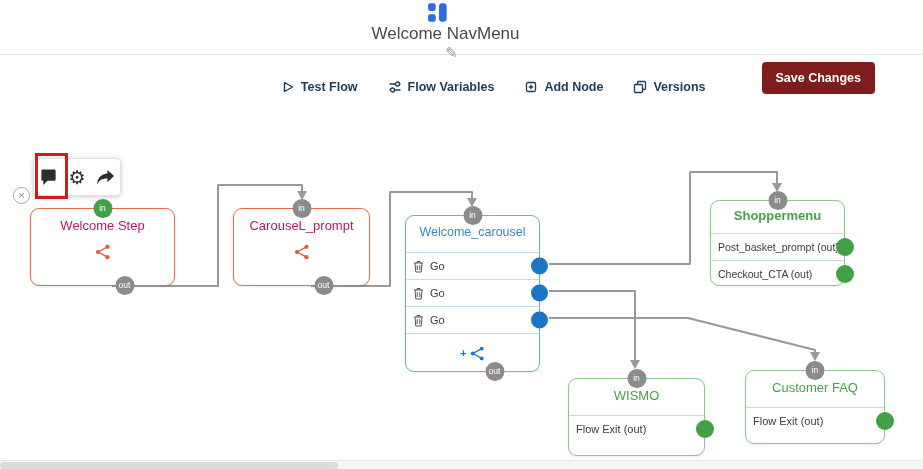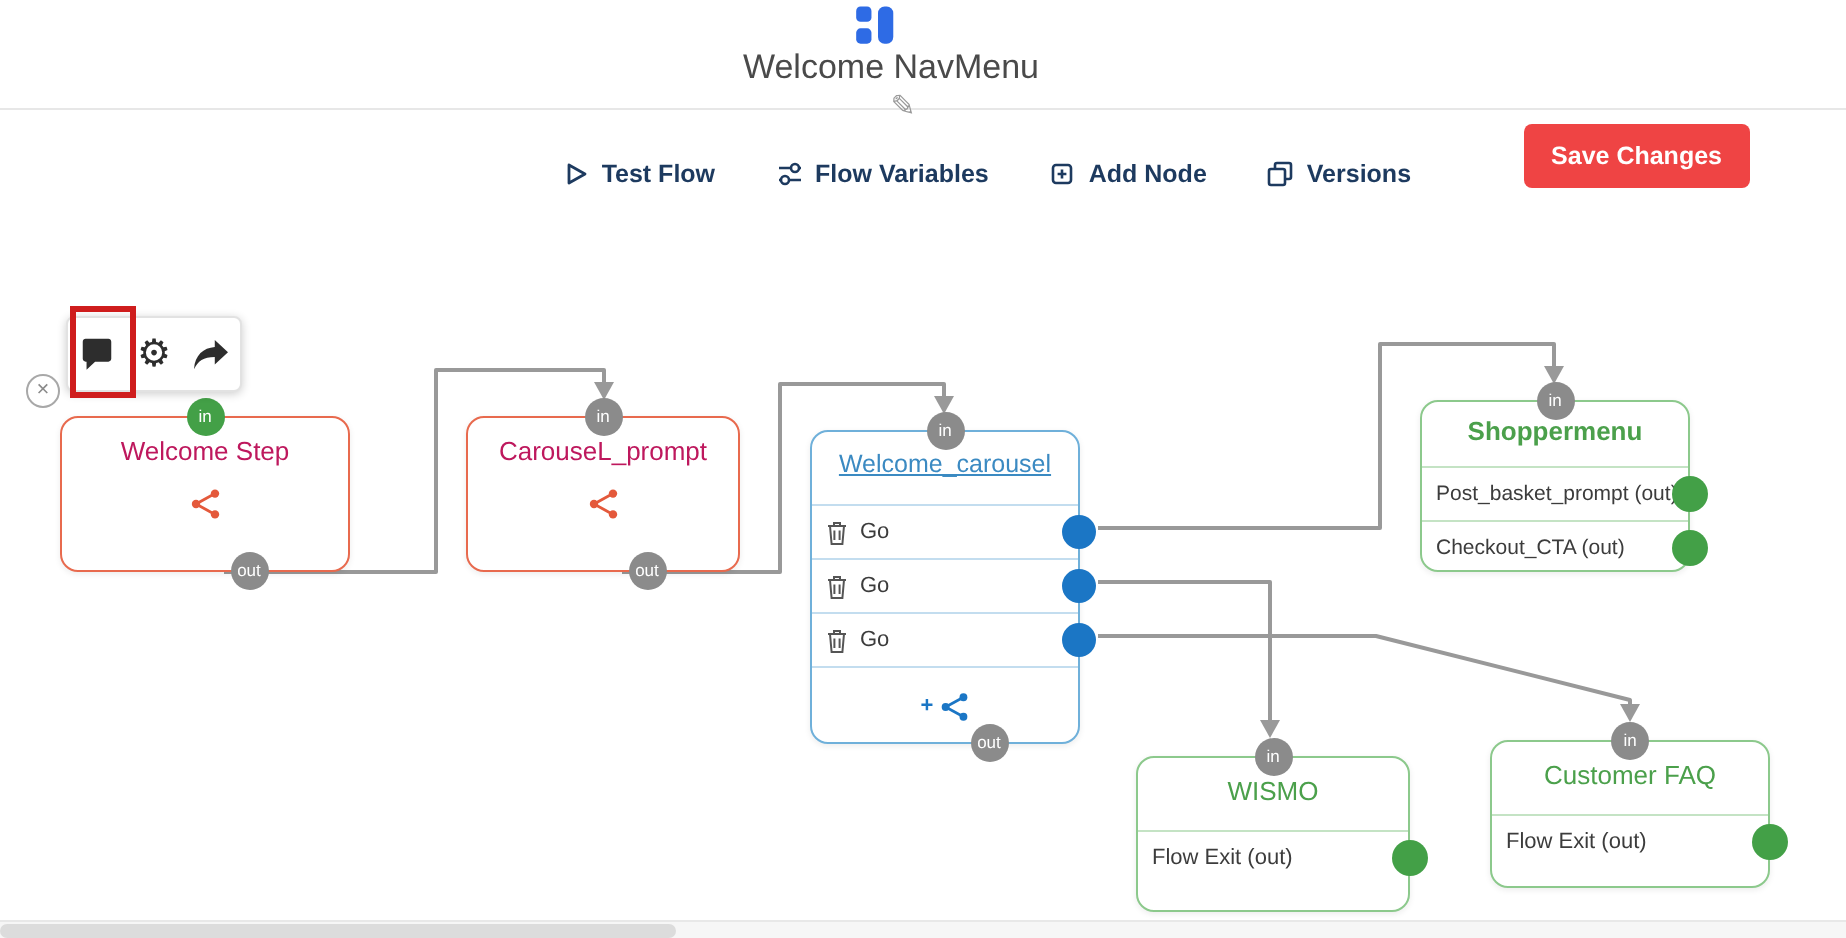--- a/index.html
+++ b/index.html
@@ -9,35 +9,35 @@
   
   .header { height:55px; background:#fff; border-bottom:1px solid #e7e7e7;
     display:flex; align-items:center; padding:0 48px 0 16px; position:relative; z-index:10;flex-direction:column; }
   .logo { width:24px; height:24px; margin-right:14px; flex:0 0 auto; }
   .flow-title { font-size:17px; color:#4a4a4a; }
   .edit-pencil { font-size:15px; color:#9a9a9a; margin-left:12px; cursor:pointer; }
   .header-actions { margin-left:auto; display:flex; align-items:flex-end; gap:30px; }
   .action { display:flex; align-items:center; gap:6px; font-size:12.5px; font-weight:600;
     color:#1d3a5f; cursor:pointer; white-space:nowrap; }
   .action svg { display:block; }
-  .save-btn { margin-left:26px; background:#ef4444; color:#fff; border:none; border-radius:4px;
+  .save-btn { margin-left:26px; background:#7f1d1d; color:#fff; border:none; border-radius:4px;
     font-size:12.5px; font-weight:700; padding:9px 14px; cursor:pointer;
     font-family:"Liberation Sans", sans-serif; }
 
   
   .canvas { position:relative; width:923px; height:414px; background:#fff; overflow:hidden; }
   .wires { position:absolute; left:0; top:0; z-index:1; pointer-events:none; }
 
   
   .node { position:absolute; background:#fff; border-radius:9px;
     box-shadow:0 1px 3px rgba(0,0,0,.08); z-index:2; }
   .node.orange { border:1.5px solid #e86a4e; }
   .node.orange .node-title { color:#be185d; }
   .node.blue { border:1.5px solid #6fb0da; }
-  .node.blue .node-title { color:#3b8ac2;text-decoration:underline; }
+  .node.blue .node-title { color:#3b8ac2; }
   .node.blue .node-row { border-top:1px solid #c3ddef; }
   .node.green { border:1.5px solid #8cc98c; }
   .node.green .node-title { color:#4ba04b; }
   .node.green .node-row { border-top:1px solid #c4e3c4; }
 
   .node-title { font-size:13px; text-align:center; padding-top:9px; white-space:nowrap;
     overflow:hidden; }
   .title-sm { font-size:12.5px; }
   .node-row { display:flex; align-items:center; gap:6px; padding:0 7px; position:relative;
     font-size:11px; color:#3c3c3c; height:27px; white-space:nowrap; }

